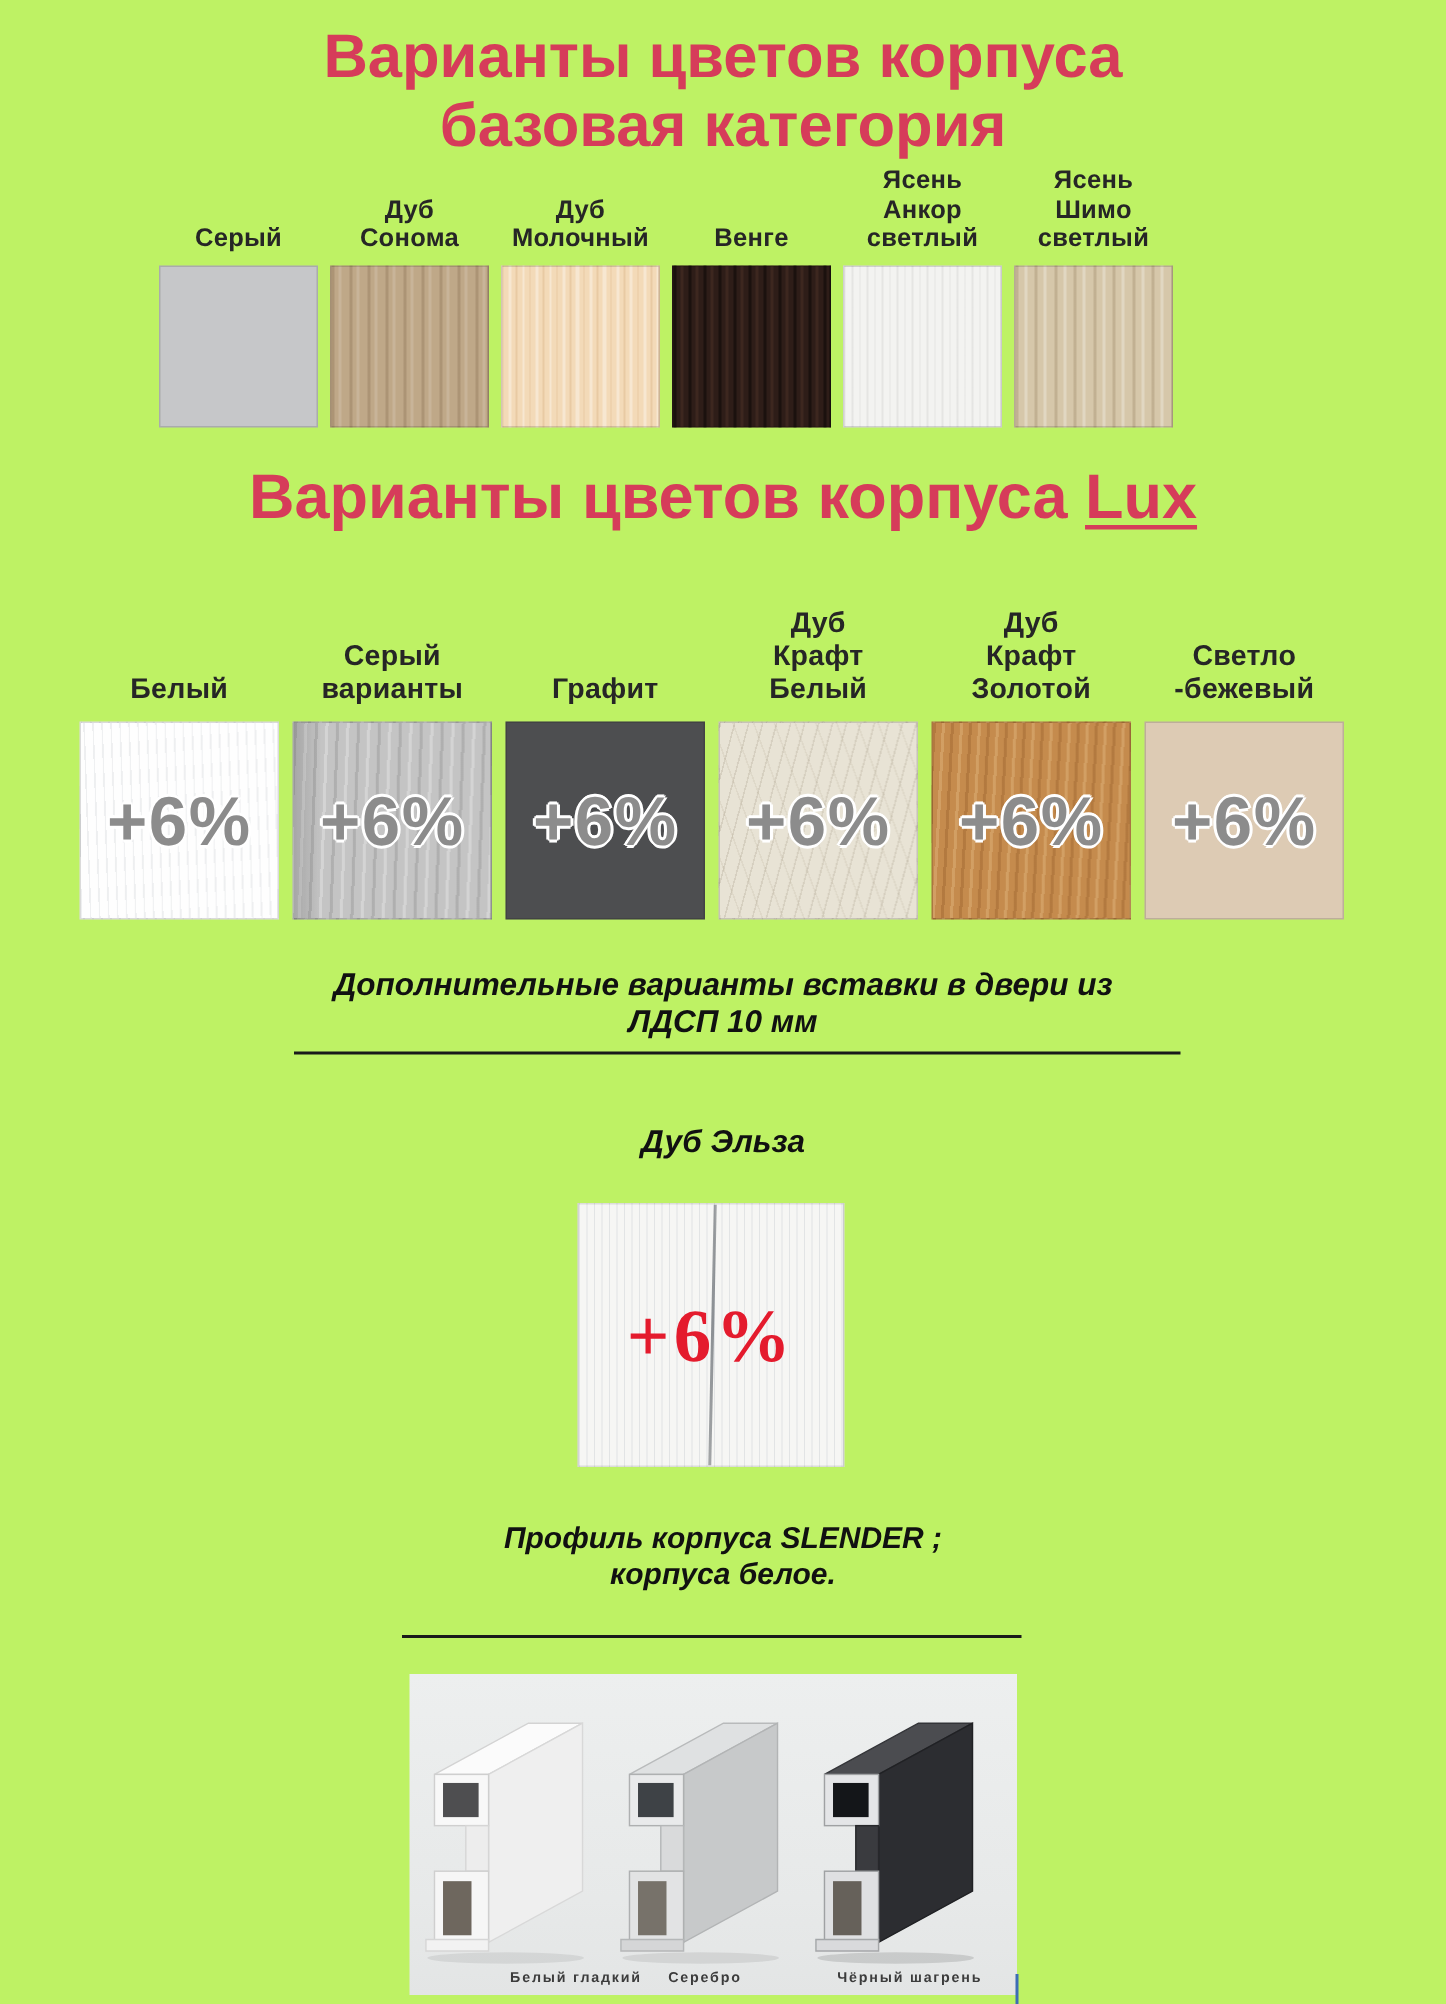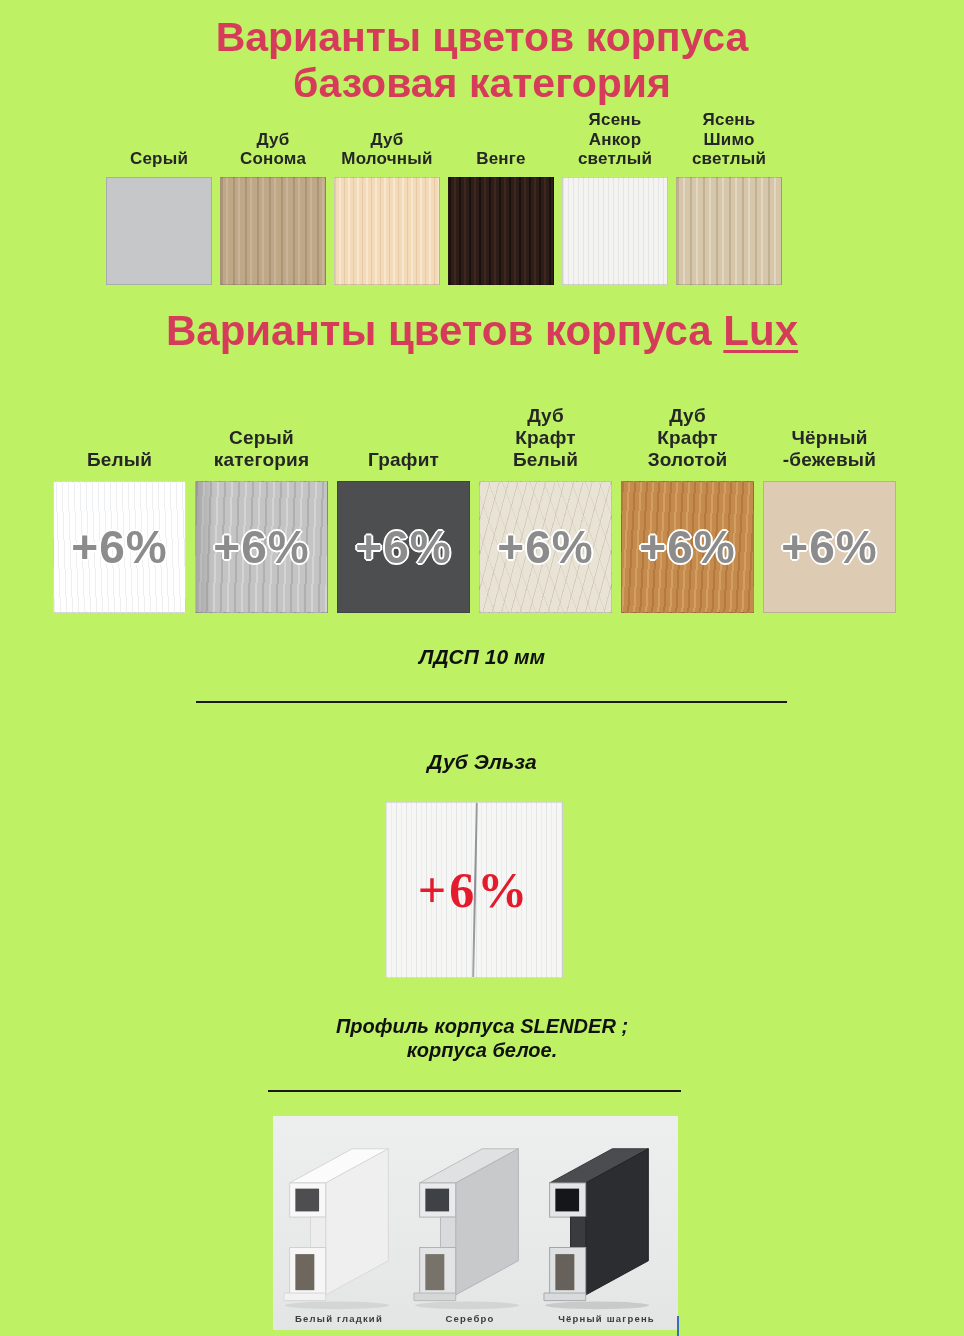--- a/index.html
+++ b/index.html
@@ -83,21 +83,21 @@
 
   
   .photo{position:absolute;left:273px;top:1116px;width:405px;height:214px;
       background:linear-gradient(180deg,#edefef 0%,#e7e9e9 70%,#e3e5e5 100%);overflow:hidden;}
   .profile-svg{position:absolute;top:10px;width:120px;height:186px;}
   .p-white{left:6px;}
   .p-silver{left:136px;}
   .p-black{left:266px;}
   .photo-lbl{position:absolute;top:197px;text-align:center;font-size:9.5px;font-weight:700;
       letter-spacing:1.2px;color:#3c3c3c;white-space:nowrap;}
-  .pl1{left:0;width:132px;}
+  .pl1{left:0;width:132px;padding-left:45px;}
   .pl2{left:132px;width:130px;}
   .pl3{left:262px;width:143px;}
   .cursor-line{position:absolute;left:677px;top:1316px;width:2px;height:20px;background:#3d6db5;}
 </style>
 </head>
 <body>
 
 <div class="canvas">
 
   <h1 class="big-title title-base">
@@ -167,21 +167,21 @@
         <span></span>
         <span></span>
       </div>
       <div class="sw tex-lux-belyj">
         <span class="plus-lux">+6%</span>
       </div>
     </div>
     <div class="cell">
       <div class="lbl">
         <span>Серый</span>
-        <span>категория</span>
+        <span>варианты</span>
         <span></span>
       </div>
       <div class="sw tex-struktura">
         <span class="plus-lux">+6%</span>
       </div>
     </div>
     <div class="cell">
       <div class="lbl">
         <span>Графит</span>
         <span></span>
@@ -206,31 +206,32 @@
         <span>Дуб</span>
         <span>Крафт</span>
         <span>Золотой</span>
       </div>
       <div class="sw tex-kraft-zolotoj">
         <span class="plus-lux">+6%</span>
       </div>
     </div>
     <div class="cell">
       <div class="lbl">
-        <span>Чёрный</span>
+        <span>Светло</span>
         <span>-бежевый</span>
         <span></span>
       </div>
       <div class="sw tex-bezhevyj">
         <span class="plus-lux">+6%</span>
       </div>
     </div>
   </div>
 
   <h2 class="mid-heading insert-heading">
+    <span class="title-line">Дополнительные варианты вставки в двери из</span>
     <span class="title-line">ЛДСП 10 мм</span>
   </h2>
   <div class="divider div1"></div>
 
   <h3 class="mid-heading elza-name">Дуб Эльза</h3>
   <div class="elza-sw tex-elza">
     <div class="crack"></div>
     <span class="plus-elza">+6%</span>
   </div>
 

